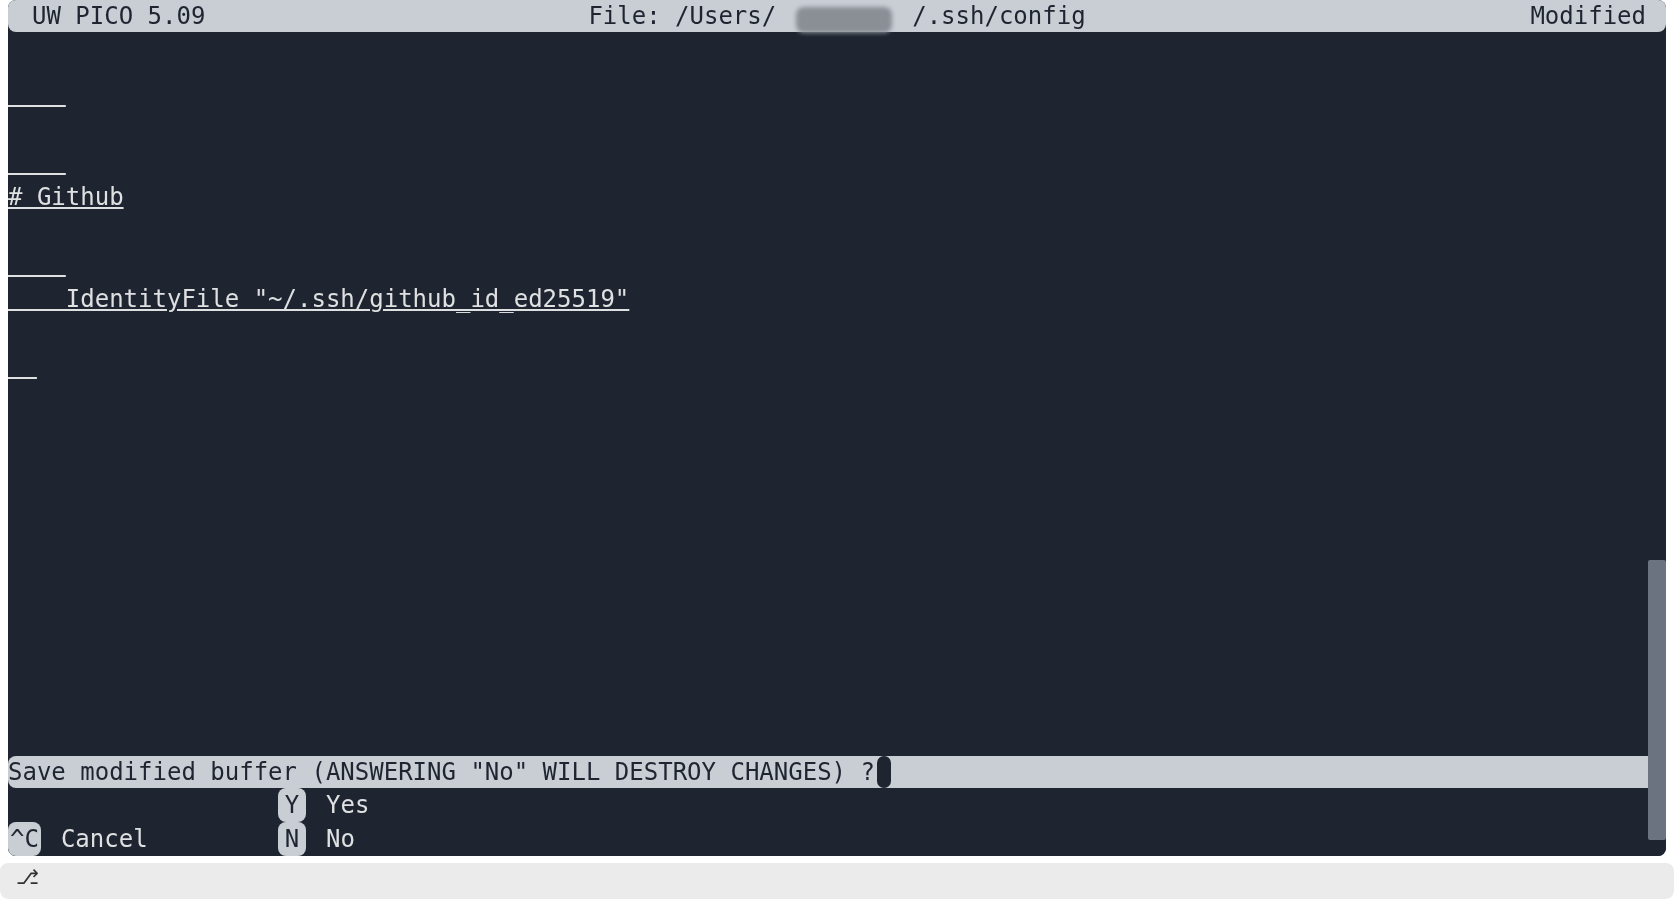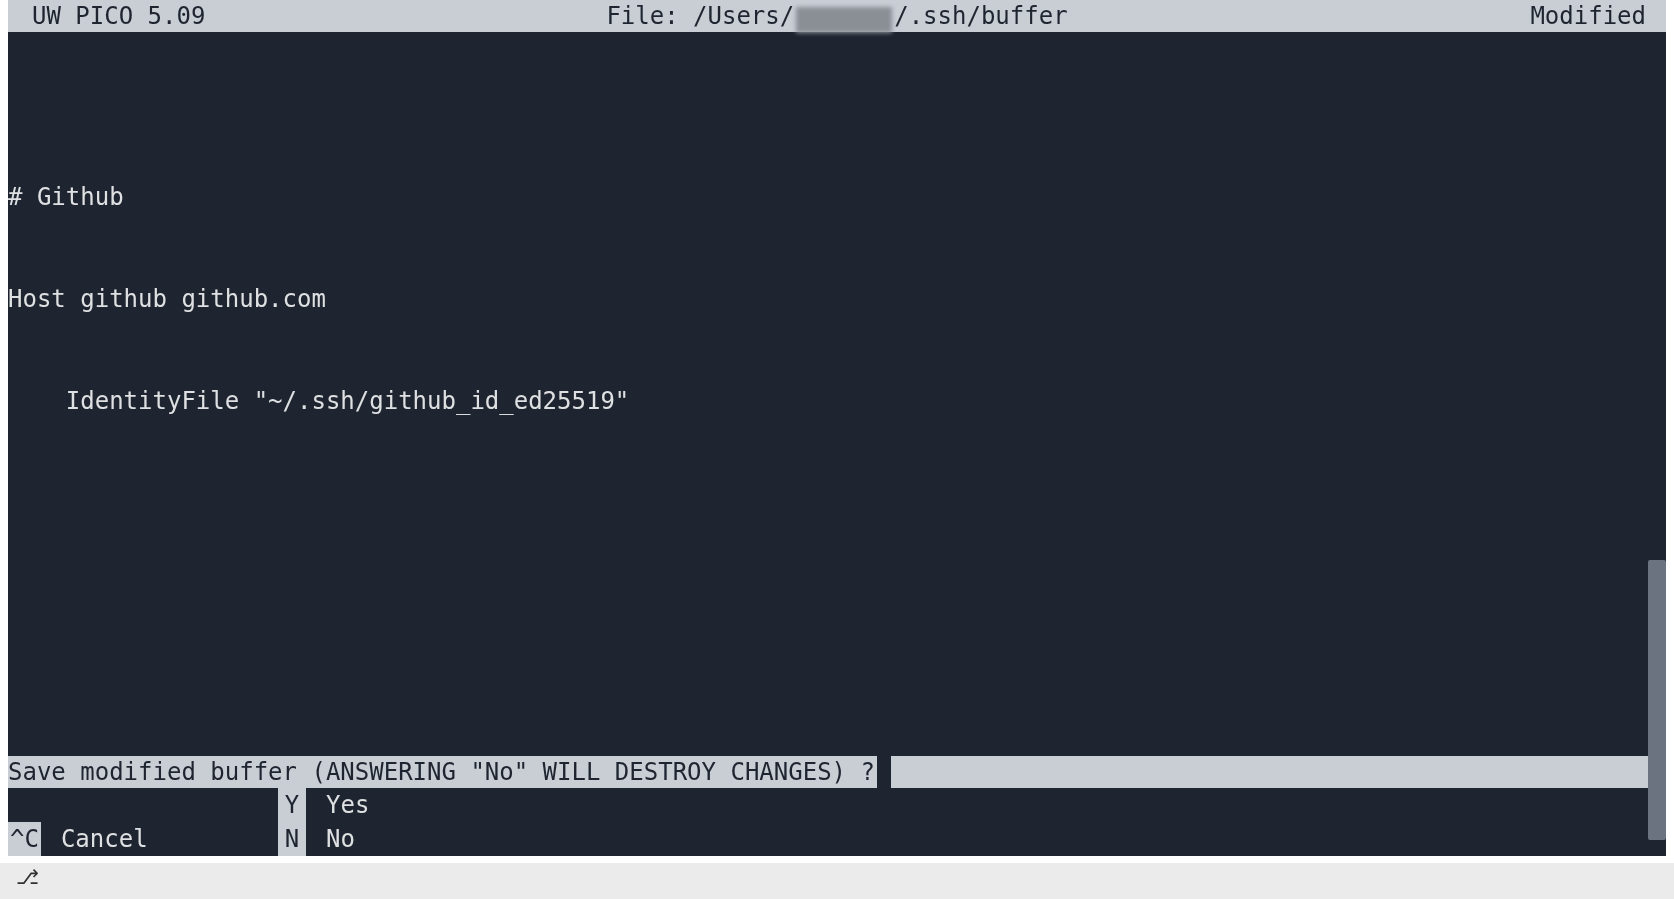--- a/index.html
+++ b/index.html
@@ -1,18 +1,19 @@
 <!DOCTYPE html>
 <html><head>
   <meta charset="utf-8">
   <style>
     * {
       margin: 0;
       padding: 0;
       box-sizing: border-box;
+      border-radius: 8px;
     }
     body {
       font-family: 'Menlo', 'Monaco', 'Consolas', monospace;
       font-size: 24px;
       background: #ffffff;
       width: 1674px;
       height: 899px;
       overflow: hidden;
       position: relative;
     }
@@ -34,20 +35,21 @@
       padding-left: 24px;
       position: absolute;
       left: 0;
     }
     .title-center {
       width: 100%;
       text-align: center;
       display: flex;
       justify-content: center;
       align-items: center;
+      gap: 18px;
     }
     .title-right {
       position: absolute;
       right: 20px;
     }
     .redacted {
       display: inline-block;
       width: 96px;
       height: 26px;
       background: #8a8f96;
@@ -55,20 +57,21 @@
       vertical-align: middle;
       margin: 0 2px;
       position: relative;
       top: 4px;
     }
     .editor-content {
       color: #dfe0e2;
       padding: 12px 11px 0 0;
       white-space: pre;
       line-height: 34px;
+      text-decoration: underline;
     }
     .editor-line {
       padding-left: 0;
     }
     .prompt-area {
       position: absolute;
       bottom: 0;
       left: 0;
       right: 0;
     }
@@ -147,29 +150,28 @@
   </style>
 </head>
 <body>
 
 <div class="terminal">
   <div class="title-bar">
     <span class="title-left">UW PICO 5.09</span>
     <span class="title-center">
       <span>File: /Users/</span>
       <span class="redacted"></span>
-      <span>/.ssh/buffer</span>
+      <span>/.ssh/config</span>
     </span>
     <span class="title-right">Modified</span>
   </div>
 
   <div class="editor-content">
     <div class="editor-line"></div>
     <div class="editor-line"># Github</div>
-    <div class="editor-line">Host github github.com</div>
     <div class="editor-line">    IdentityFile "~/.ssh/github_id_ed25519"</div>
   </div>
 
   <div class="prompt-area">
     <div class="prompt-line">
       <span class="prompt-text">Save modified buffer (ANSWERING "No" WILL DESTROY CHANGES) ? </span>
       <span class="prompt-cursor"></span>
       <span class="prompt-rest"></span>
     </div>
     <div class="shortcuts">

